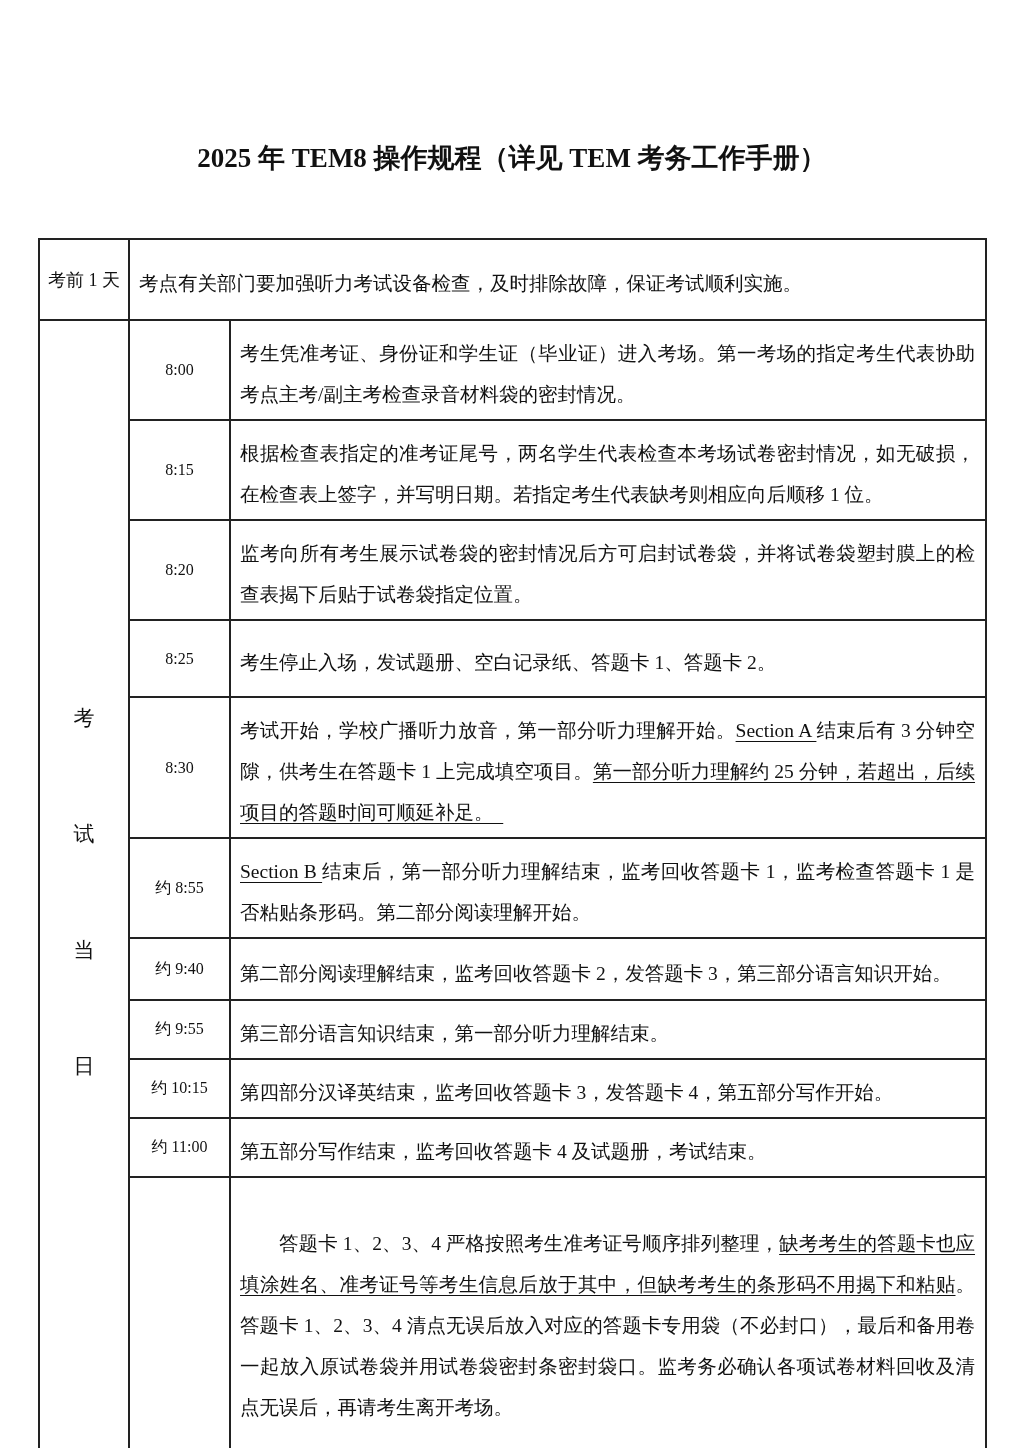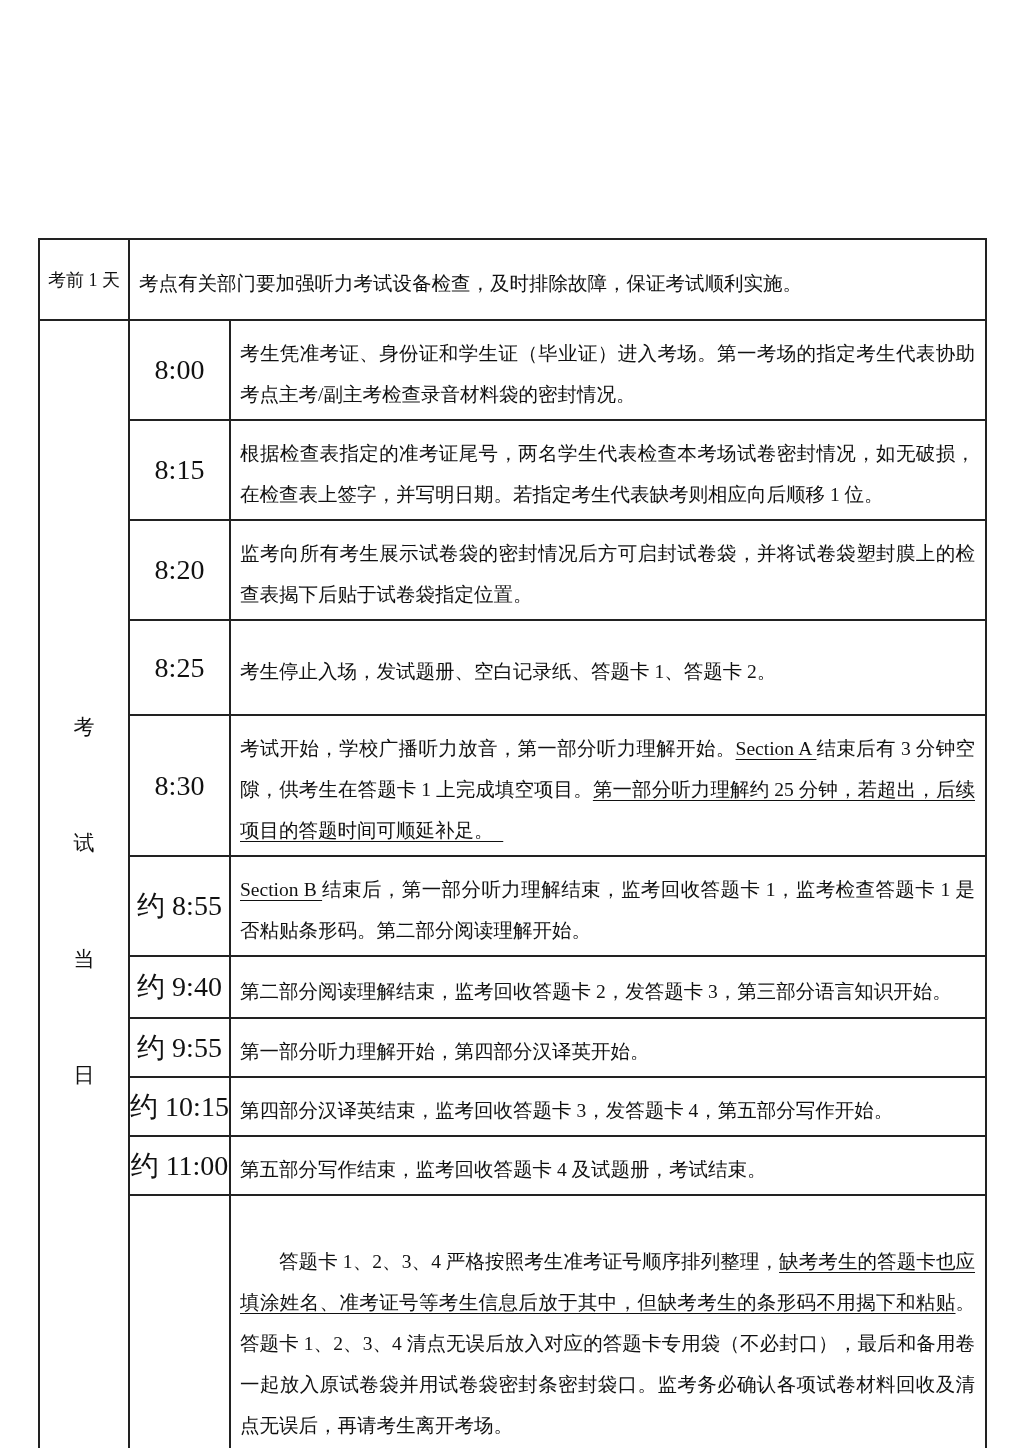--- a/index.html
+++ b/index.html
@@ -57,21 +57,21 @@
     align-items: center;
     justify-content: center;
     gap: 95px;
   }
   .vday-inner span {
     font-size: 21px;
     line-height: 1;
   }
   td.time-cell {
     text-align: center;
-    font-size: 28px;
+    font-size: 16px;
     white-space: nowrap;
   }
   td.content-cell {
     padding: 12px 10px 4px 9px;
     font-size: 19.5px;
     line-height: 41px;
     text-align: justify;
     text-justify: inter-character;
   }
   td.content-cell .para {
@@ -79,20 +79,21 @@
   }
   u {
     text-decoration: underline;
     text-underline-offset: 4px;
   }
 </style>
 </head>
 <body>
 
 <div class="page">
+  <h1 class="doc-title">2025 年 TEM8 操作规程（详见 TEM 考务工作手册）</h1>
 
   <table class="sched">
     <colgroup>
       <col style="width:90px">
       <col style="width:101px">
       <col style="width:756px">
     </colgroup>
     <tbody id="tbody">
         <tr style="height: 81px;">
           <td class="day-cell">考前 1 天</td>
@@ -111,39 +112,39 @@
           <td class="content-cell"><span>考生凭准考证、身份证和学生证（毕业证）进入考场。第一考场的指定考生代表协助考点主考/副主考检查录音材料袋的密封情况。</span></td>
         </tr>
         <tr style="height: 84px;">
           <td class="time-cell">8:15</td>
           <td class="content-cell"><span>根据检查表指定的准考证尾号，两名学生代表检查本考场试卷密封情况，如无破损，在检查表上签字，并写明日期。若指定考生代表缺考则相应向后顺移 1 位。</span></td>
         </tr>
         <tr style="height: 83px;">
           <td class="time-cell">8:20</td>
           <td class="content-cell"><span>监考向所有考生展示试卷袋的密封情况后方可启封试卷袋，并将试卷袋塑封膜上的检查表揭下后贴于试卷袋指定位置。</span></td>
         </tr>
-        <tr style="height: 95px; margin-top: 16px;">
+        <tr style="height: 77px; margin-top: 16px;">
           <td class="time-cell">8:25</td>
           <td class="content-cell"><span>考生停止入场，发试题册、空白记录纸、答题卡 1、答题卡 2。</span></td>
         </tr>
         <tr style="height: 123px;">
           <td class="time-cell">8:30</td>
           <td class="content-cell"><span>考试开始，学校广播听力放音，第一部分听力理解开始。</span><u>Section A </u><span>结束后有 3 分钟空隙，供考生在答题卡 1 上完成填空项目。</span><u>第一部分听力理解约 25 分钟，若超出，后续项目的答题时间可顺延补足。&nbsp;&nbsp;</u></td>
         </tr>
         <tr style="height: 76px;">
           <td class="time-cell">约 8:55</td>
           <td class="content-cell"><u>Section B </u><span>结束后，第一部分听力理解结束，监考回收答题卡 1，监考检查答题卡 1 是否粘贴条形码。第二部分阅读理解开始。</span></td>
         </tr>
         <tr style="height: 62px;">
           <td class="time-cell">约 9:40</td>
           <td class="content-cell"><span>第二部分阅读理解结束，监考回收答题卡 2，发答题卡 3，第三部分语言知识开始。</span></td>
         </tr>
         <tr style="height: 55px;">
           <td class="time-cell">约 9:55</td>
-          <td class="content-cell"><span>第一部分听力理解开始，第四部分汉译英开始。</span></td>
+          <td class="content-cell"><span>第三部分语言知识结束，第一部分听力理解结束。</span></td>
         </tr>
         <tr style="height: 53px;">
           <td class="time-cell">约 10:15</td>
           <td class="content-cell"><span>第四部分汉译英结束，监考回收答题卡 3，发答题卡 4，第五部分写作开始。</span></td>
         </tr>
         <tr style="height: 51px;">
           <td class="time-cell">约 11:00</td>
           <td class="content-cell"><span>第五部分写作结束，监考回收答题卡 4 及试题册，考试结束。</span></td>
         </tr>
         <tr style="height: 288px;">

